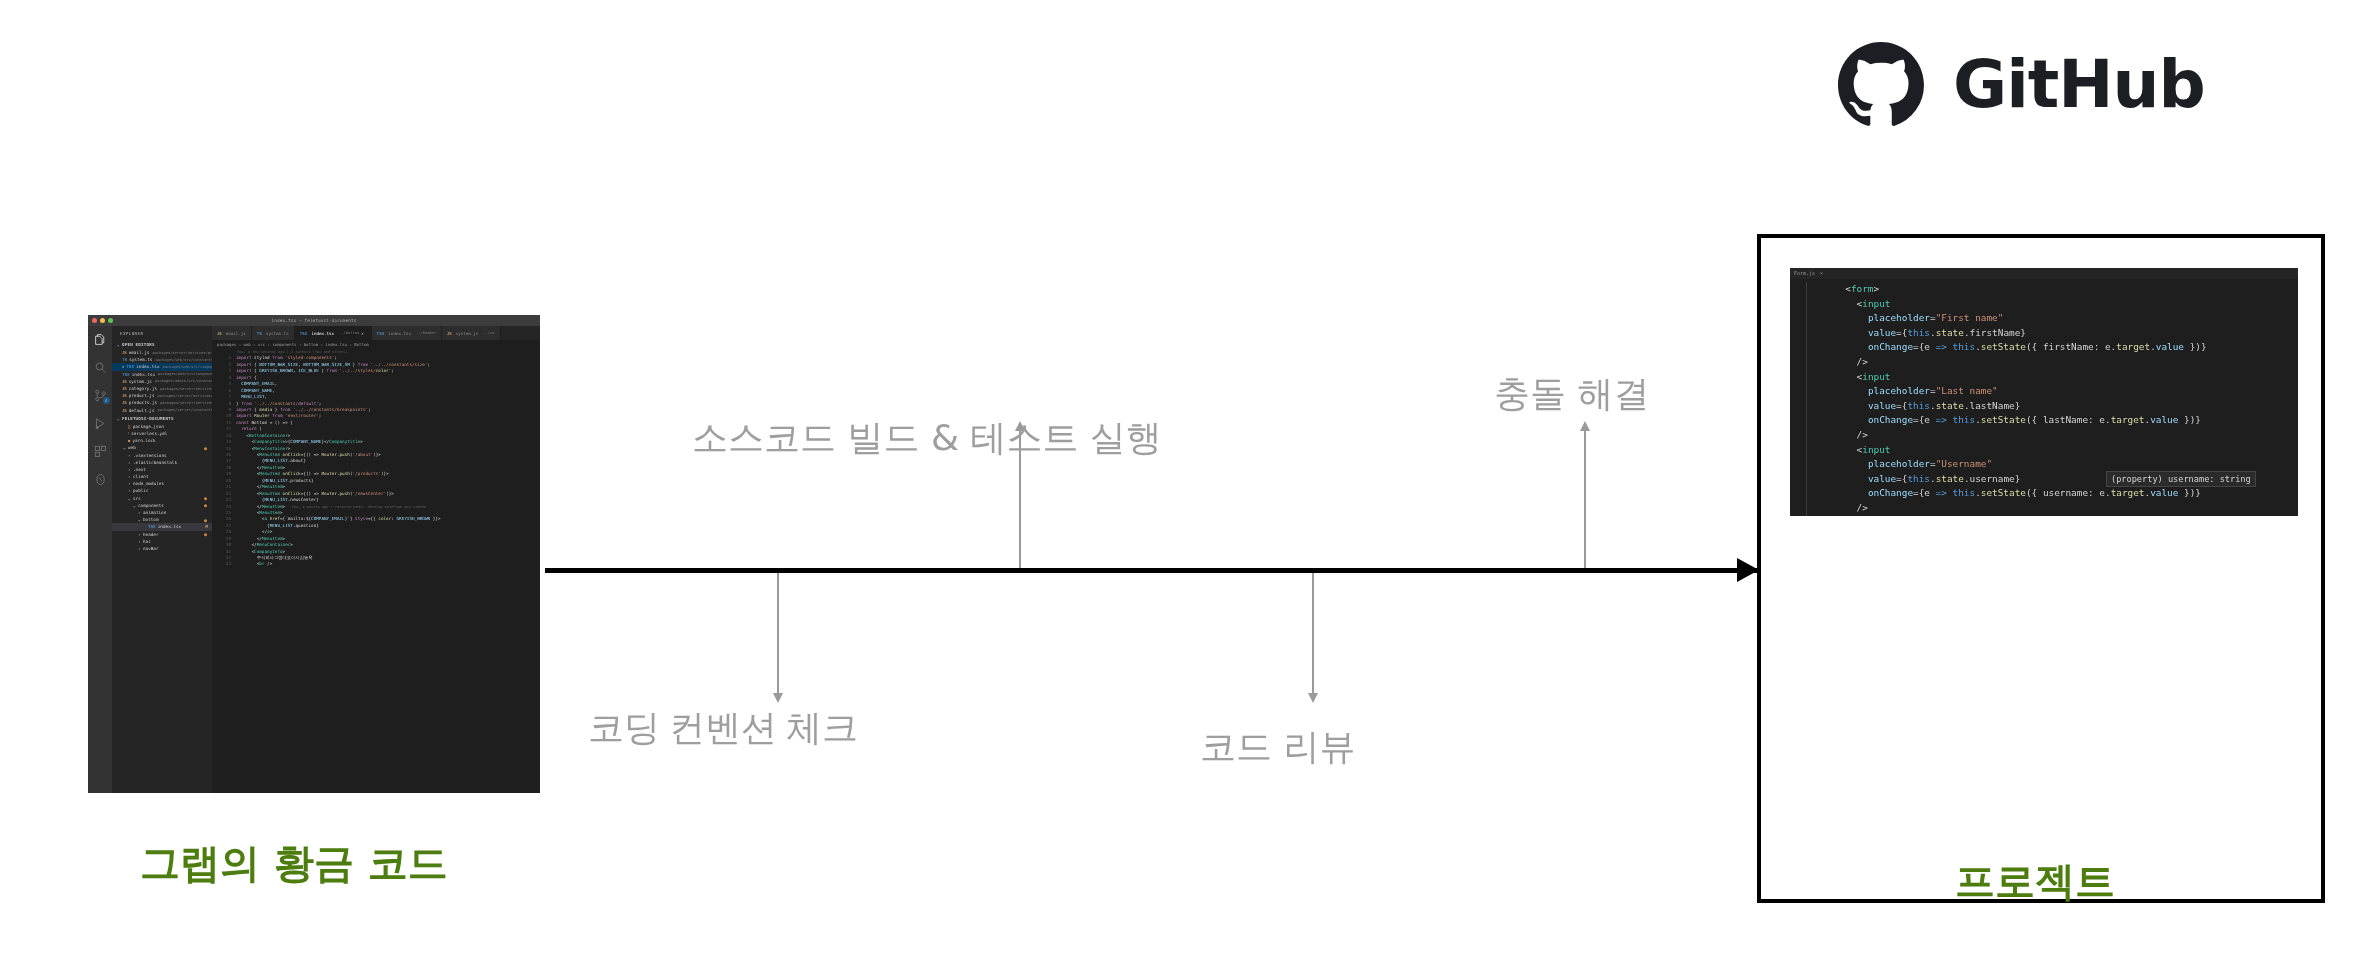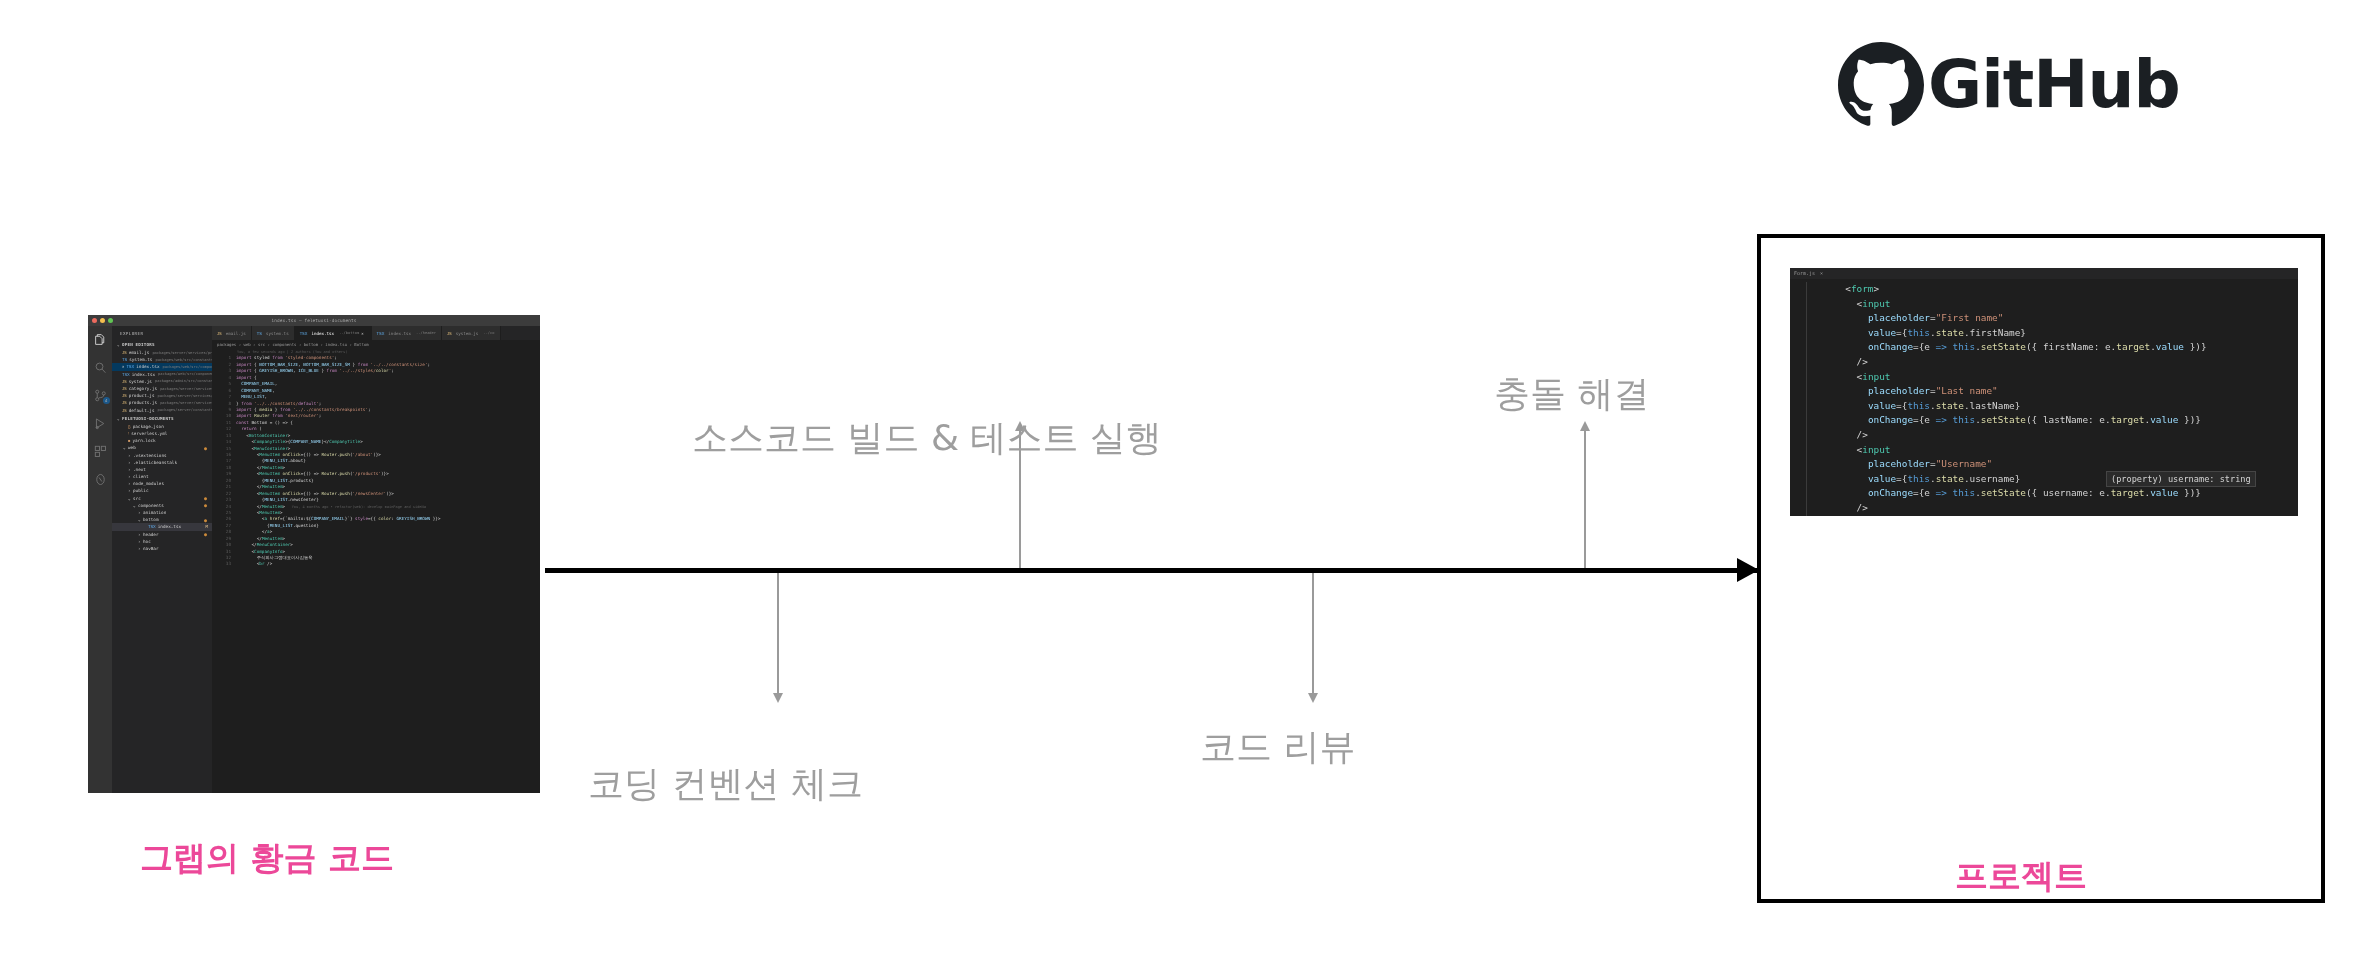--- a/index.html
+++ b/index.html
@@ -46,21 +46,21 @@
   .vs-breadcrumb{height:9px;display:flex;align-items:center;padding-left:5px;font-size:4px;color:#9a9a9a;white-space:nowrap;overflow:hidden;flex:none;}
   .vs-code{flex:1;padding-left:3px;font-size:4.3px;line-height:6.45px;overflow:hidden;position:relative;}
   .vs-blame{color:#5a5a5a;font-size:3.6px;padding-left:22px;height:6.45px;line-height:6.45px;white-space:nowrap;}
   .cl{display:flex;white-space:pre;height:6.45px;}
   .ln{width:16px;text-align:right;color:#5a5a5a;padding-right:5px;flex:none;}
   .kw{color:#c586c0;}.str{color:#ce9178;}.var{color:#9cdcfe;}.fn{color:#dcdcaa;}
   .tag{color:#4ec9b0;}.pl{color:#d4d4d4;}
   .inl{color:#5c5c5c;font-size:3.6px;}
 
   
-  .gh{left:1838px;top:42px;display:flex;align-items:center;gap:4px;}
+  .gh{left:1838px;top:42px;display:flex;align-items:center;gap:29px;}
   .gh-mark{width:86px;height:86px;display:block;}
   .gh-word{font-family:"DejaVu Sans",sans-serif;font-weight:bold;font-size:66px;color:#1b1f23;letter-spacing:-1px;line-height:1;}
 
   
   .projbox{left:1757px;top:234px;width:568px;height:669px;border:4px solid #000;box-sizing:border-box;background:#fff;}
   .cs{left:1790px;top:268px;width:508px;height:248px;background:#1e1e1e;overflow:hidden;
       font-family:"DejaVu Sans Mono",monospace;font-size:9.4px;line-height:14.6px;color:#d4d4d4;}
   .cs-tabbar{height:11px;background:#252526;display:flex;align-items:center;padding-left:4px;gap:5px;}
   .cs-tab{font-size:5px;color:#9a9a9a;}
   .cs-lines{padding:3px 0 0 16px;white-space:pre;}
@@ -71,21 +71,21 @@
 
   
   .mainline{left:545px;top:568px;width:1212px;height:5px;background:#000;}
   .arrowhead-r{left:1737px;top:558px;width:0;height:0;border-left:22px solid #000;
                border-top:12px solid transparent;border-bottom:12px solid transparent;}
   .vline{width:2px;background:#9a9a9a;}
   .uhead{width:0;height:0;border-bottom:10px solid #9a9a9a;border-left:5px solid transparent;border-right:5px solid transparent;}
   .dhead{width:0;height:0;border-top:10px solid #9a9a9a;border-left:5px solid transparent;border-right:5px solid transparent;}
   .lbl-top{font-size:36px;color:#9e9e9e;white-space:nowrap;font-family:"DejaVu Sans",sans-serif;}
   .lbl-bot{font-size:36px;color:#9e9e9e;white-space:nowrap;font-family:"DejaVu Sans",sans-serif;}
-  .caption{font-size:33px;font-weight:bold;color:#ec4899;white-space:nowrap;font-family:"DejaVu Sans",sans-serif;}
+  .caption{font-size:40px;font-weight:bold;color:#4d7c0f;white-space:nowrap;font-family:"DejaVu Sans",sans-serif;}
 </style>
 </head>
 <body>
 
 <div class="stage">
 
   <div class="abs vscode">
     <div class="vs-titlebar">
       <div class="vs-lights">
         <i class="vs-l1"></i>
@@ -377,19 +377,19 @@
   <div class="abs vline" style="left:1019px;top:430px;height:138px;"></div>
   <div class="abs uhead" style="left:1015px;top:421px;"></div>
   <div class="abs lbl-top" style="left:692px;top:370px;margin-top:44px;">소스코드 빌드 &amp; 테스트 실행</div>
 
   <div class="abs vline" style="left:1584px;top:430px;height:138px;"></div>
   <div class="abs uhead" style="left:1580px;top:421px;"></div>
   <div class="abs lbl-top" style="left:1494px;top:370px;">충돌 해결</div>
 
   <div class="abs vline" style="left:777px;top:573px;height:120px;"></div>
   <div class="abs dhead" style="left:773px;top:693px;"></div>
-  <div class="abs lbl-bot" style="left:588px;top:760px;">코딩 컨벤션 체크</div>
+  <div class="abs lbl-bot" style="left:588px;top:704px;font-family:Liberation Serif, serif;">코딩 컨벤션 체크</div>
 
   <div class="abs vline" style="left:1312px;top:573px;height:120px;"></div>
   <div class="abs dhead" style="left:1308px;top:693px;"></div>
   <div class="abs lbl-bot" style="left:1200px;top:723px;">코드 리뷰</div>
 
 </div>
 
 </body></html>

